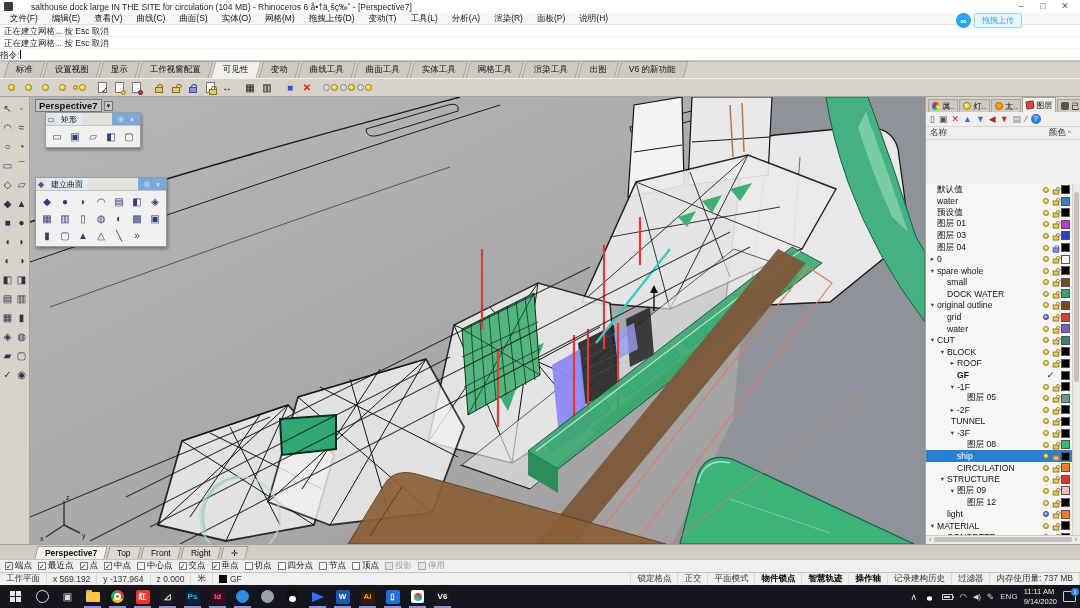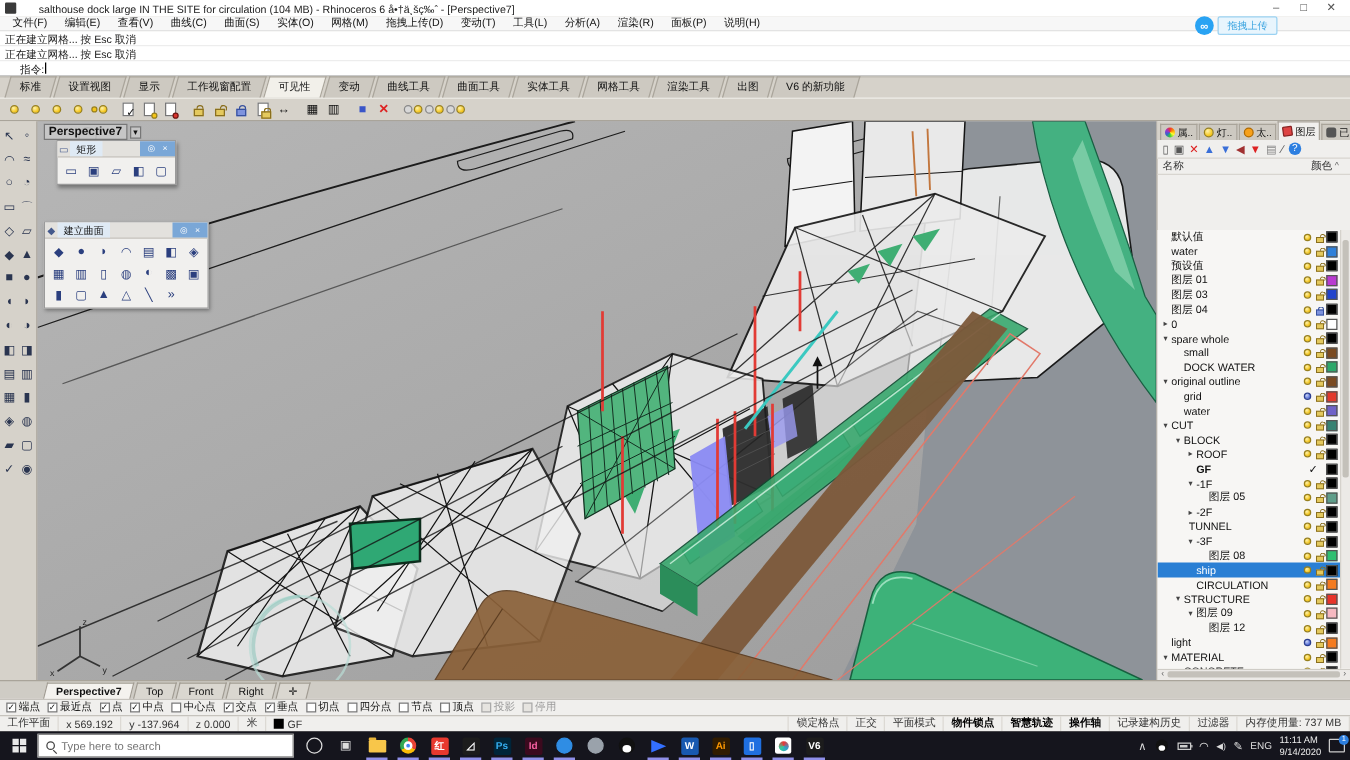--- a/index.html
+++ b/index.html
@@ -9,21 +9,21 @@
   .titlebar{height:13px;background:#fff;display:flex;align-items:center;padding:0 4px;gap:18px;}
   .title-icon{width:9px;height:9px;background:#3a3a3a;border-radius:1px;flex:none;}
   .title-text{font-size:8.5px;color:#222;flex:1;white-space:nowrap;overflow:hidden;}
   .win-btn{width:22px;text-align:center;color:#555;font-size:9px;line-height:13px;}
   
   .menubar{height:12px;background:#f7f7f7;display:flex;align-items:center;padding-left:3px;border-bottom:1px solid #e3e3e3;}
   .menu-item{padding:0 7px;font-size:8.5px;white-space:nowrap;}
   
   .cmdarea{background:#fff;}
   .cmd-line{height:12px;line-height:12px;padding-left:4px;border-bottom:1px solid #ededed;font-size:8.5px;color:#222;}
-  .cmd-prompt{height:12px;line-height:12px;padding-left:16px;border-bottom:1px solid #c9c9c9;font-size:8.5px;}
+  .cmd-prompt{height:12px;line-height:12px;padding-left:0;border-bottom:1px solid #c9c9c9;font-size:8.5px;}
   .caret{display:inline-block;width:1px;height:9px;background:#000;margin-left:1px;vertical-align:-1px;}
   .upload-widget{position:absolute;top:13px;right:58px;display:flex;align-items:center;gap:3px;z-index:40;}
   .upload-logo{width:15px;height:15px;border-radius:50%;background:#29a3f3;color:#fff;font-size:9px;font-weight:bold;display:flex;align-items:center;justify-content:center;}
   .upload-pill{background:#e8f5fd;border:1px solid #9ad2f2;color:#3aa4e0;font-size:8px;padding:1px 7px;border-radius:2px;}
   
   .ribbontabs{height:17px;background:#d6d2ca;display:flex;align-items:flex-end;padding-left:6px;border-top:1px solid #bdb9b1;}
   .rtab{padding:2px 9px;font-size:8.5px;border:1px solid #a9a49a;border-bottom:none;background:#cdc9c1;transform:skewX(-16deg);margin-right:2px;white-space:nowrap;}
   .rtab>span{display:inline-block;transform:skewX(16deg);}
   .rtab.active{background:#f2f0ea;}
   .ribbontools{height:19px;background:#d6d2ca;display:flex;align-items:center;padding-left:3px;gap:1px;border-top:1px solid #f0eee9;border-bottom:1px solid #a9a49a;}
@@ -829,21 +829,21 @@
             <span class="arw"></span>
             <span class="lname">图层 12</span>
             <span class="cell">
               <span class="bulbOn"></span>
             </span>
             <span class="cell">
               <span class="lk lkm open"></span>
             </span>
             <span class="swatch" style="background: rgb(0, 0, 0);"></span>
           </div>
-          <div class="lrow" style="padding-left: 2px;">
+          <div class="lrow" style="padding-left: 12px;">
             <span class="arw"></span>
             <span class="lname">light</span>
             <span class="cell">
               <span class="bulbOff"></span>
             </span>
             <span class="cell">
               <span class="lk lkm open"></span>
             </span>
             <span class="swatch" style="background: rgb(244, 123, 32);"></span>
           </div>
@@ -1027,24 +1027,20 @@
     </div>
 
   <div class="taskbar">
     <div class="tb-start">
       <span class="winlogo">
           <i></i>
           <i></i>
           <i></i>
           <i></i>
         </span>
-    </div>
-    <div class="tb-search">
-      <span class="mag"></span>
-      <input placeholder="Type here to search" style="">
     </div>
     <div id="tbApps" style="display:flex">
         <div class="tb-icon">
           <span class="appcirc" style="background: transparent; border: 1px solid rgb(221, 221, 221);"></span>
         </div>
         <div class="tb-icon">
           <span class="glyph" style="color: rgb(221, 221, 221);">▣</span>
         </div>
         <div class="tb-icon running">
           <span class="folder"></span>

